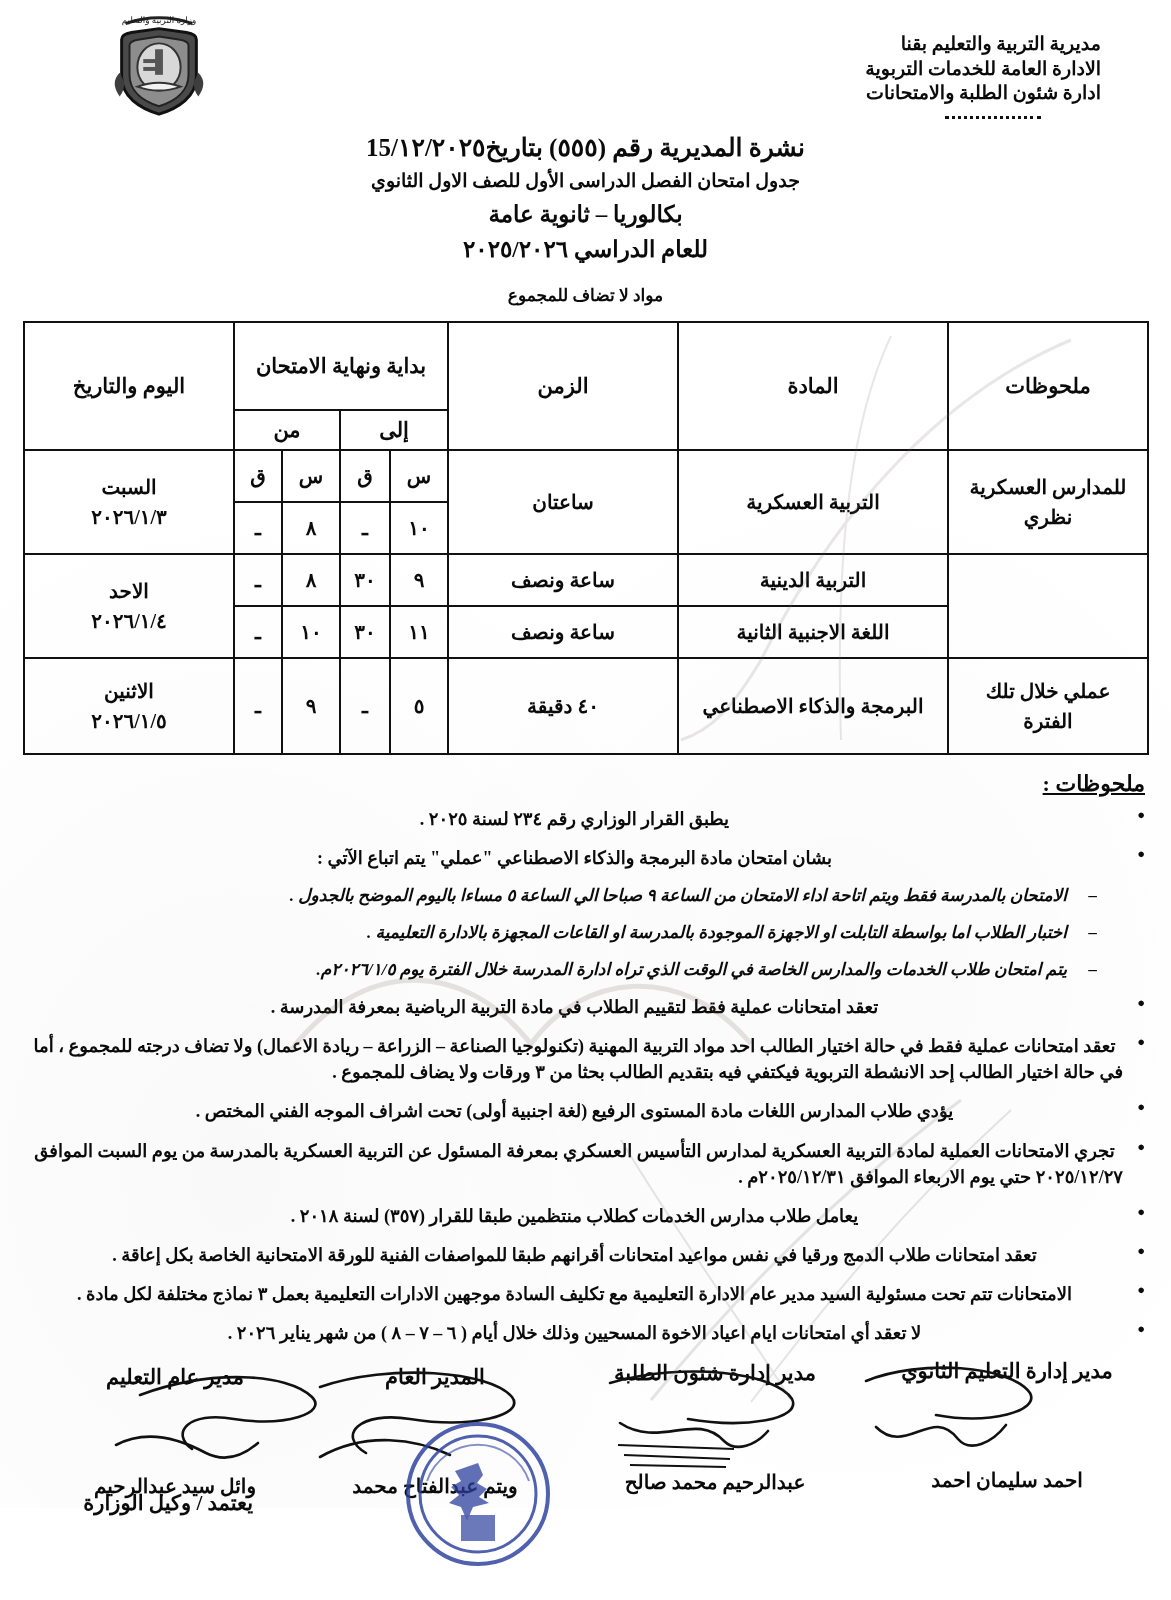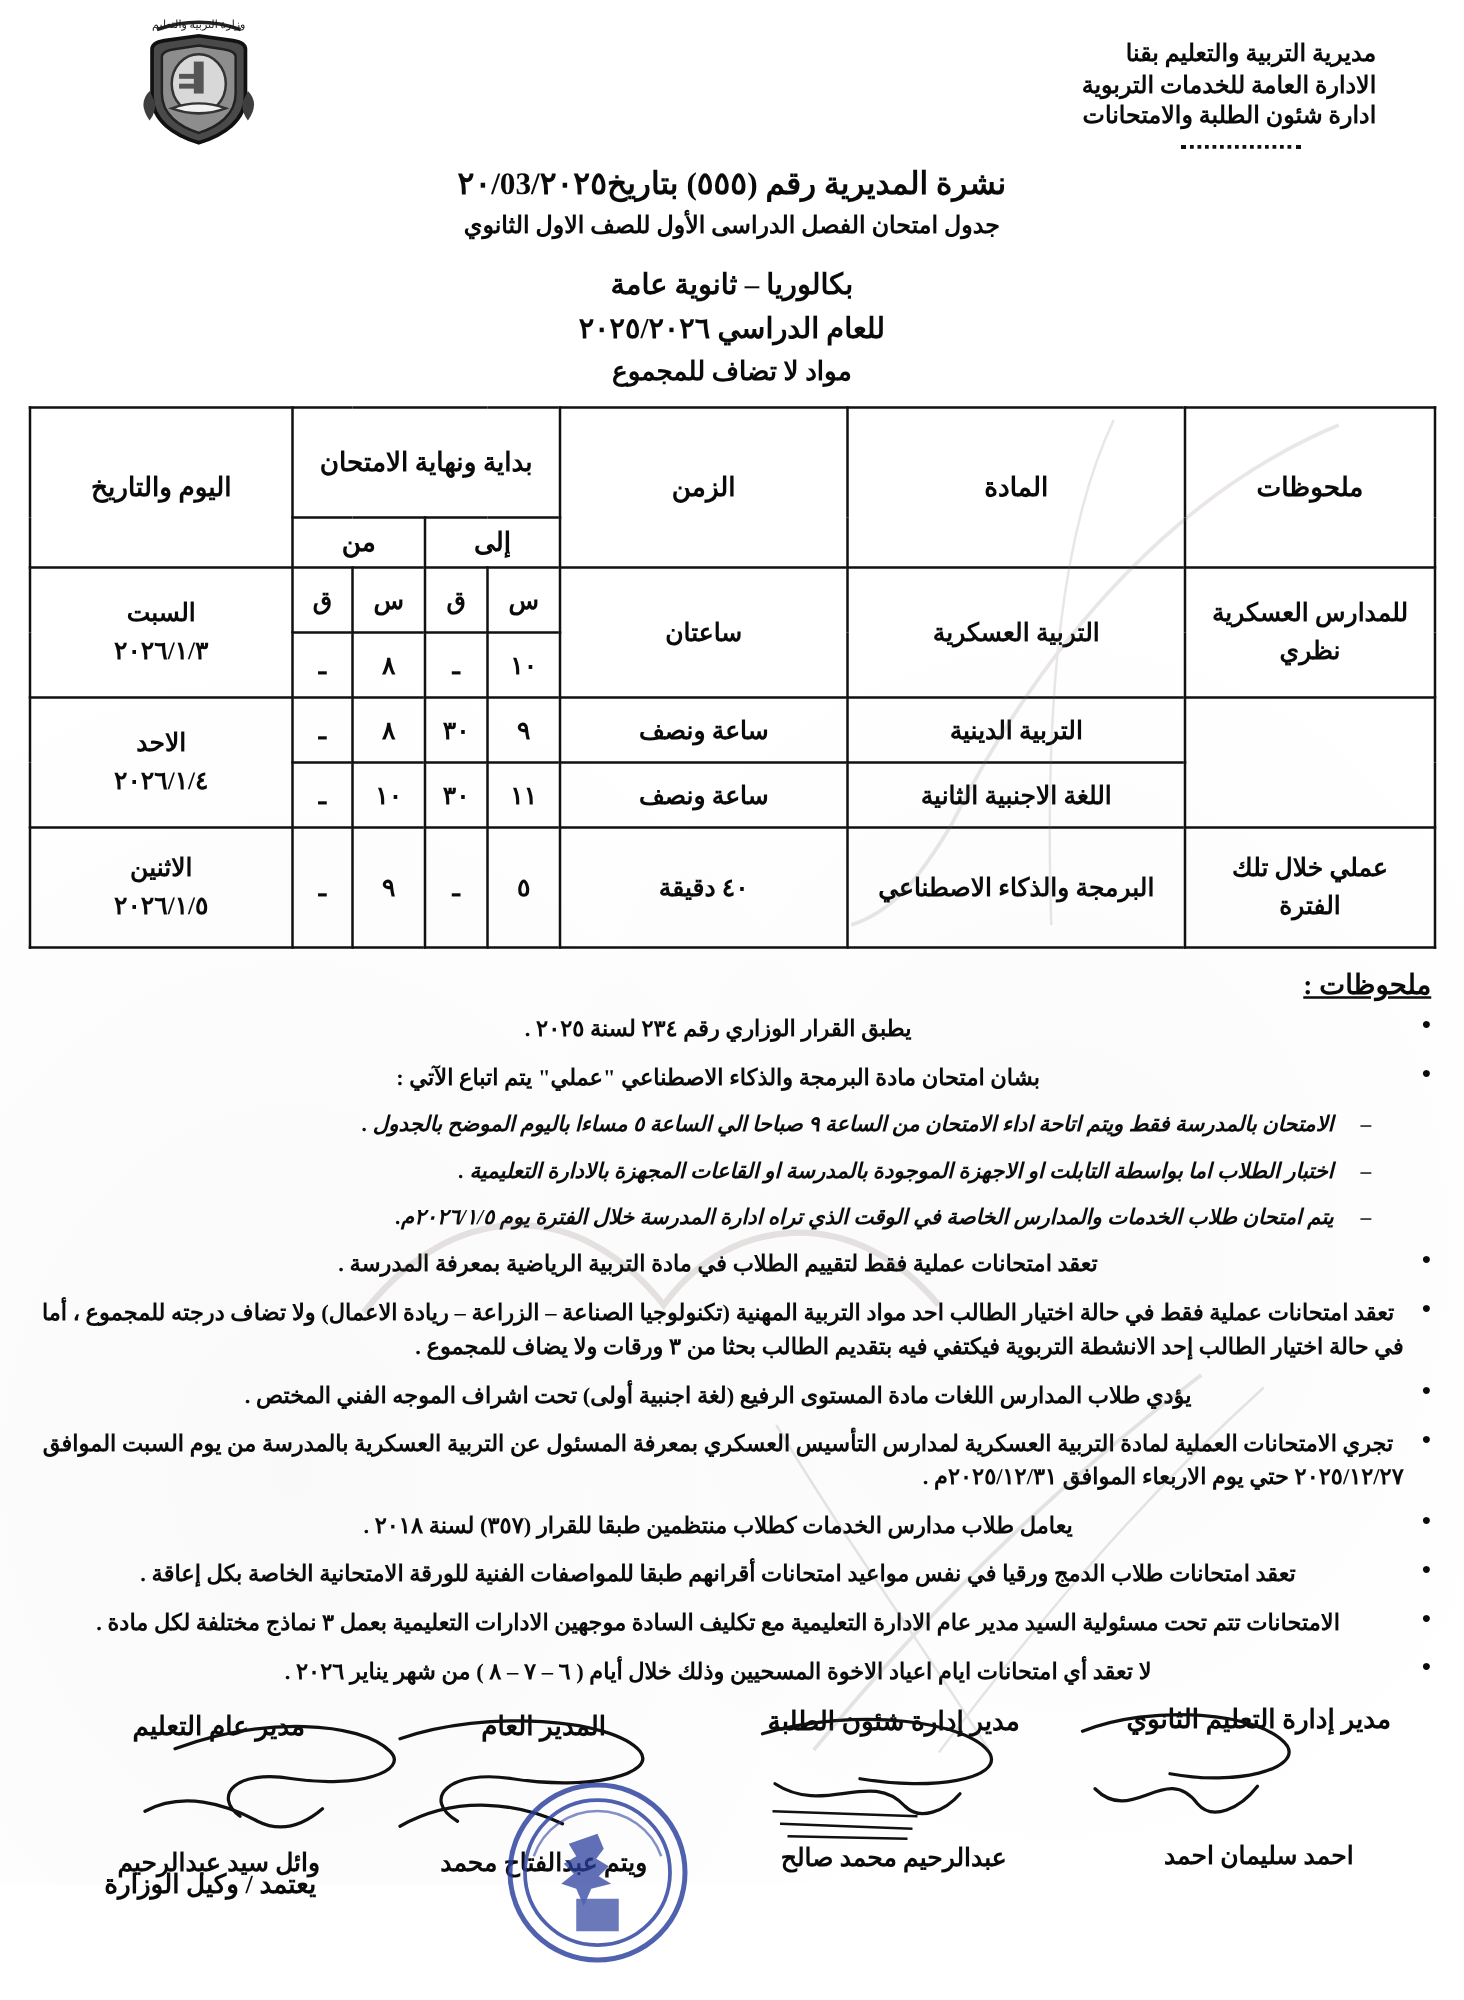--- a/index.html
+++ b/index.html
@@ -56,23 +56,23 @@
   
   .titles{
     text-align:center;
     line-height:1.30;
     font-weight:bold;
     color:#0b0b0b;
     margin-top:4px;
   }
   .t-line1{font-size:25px;}
   .t-line2{font-size:19px;margin-top:4px;font-family:Liberation Serif, serif;}
-  .t-line3{font-size:23px;margin-top:20px;}
+  .t-line3{font-size:23px;margin-top:7px;}
   .t-line4{font-size:23px;margin-top:5px;}
-  .t-line5{font-size:21px;margin-top:6px;}
+  .t-line5{font-size:17px;margin-top:20px;}
 
   
   .tbl-wrap{
     margin:14px 22px 0 22px;
   }
   table.sched{
     width:1125px;
     border-collapse:collapse;
     table-layout:fixed;
     font-weight:bold;
@@ -214,21 +214,21 @@
 
     <div class="ministry-lines">
       <div>مديرية التربية والتعليم بقنا</div>
       <div>الادارة العامة للخدمات التربوية</div>
       <div>ادارة شئون الطلبة والامتحانات</div>
     </div>
     <div class="ministry-underline"></div>
   </div>
 
   <div class="titles">
-    <div class="t-line1">نشرة المديرية رقم (٥٥٥) بتاريخ٢٠/03/٢٠٢٥</div>
+    <div class="t-line1">نشرة المديرية رقم (٥٥٥) بتاريخ15/١٢/٢٠٢٥</div>
     <div class="t-line2">جدول امتحان الفصل الدراسى الأول  للصف الاول الثانوي</div>
     <div class="t-line3">بكالوريا – ثانوية عامة</div>
     <div class="t-line4">للعام الدراسي ٢٠٢٥/٢٠٢٦</div>
     <div class="t-line5">مواد لا تضاف للمجموع</div>
   </div>
 
   <div class="tbl-wrap">
     <table class="sched">
       <colgroup>
         <col class="c-note">

